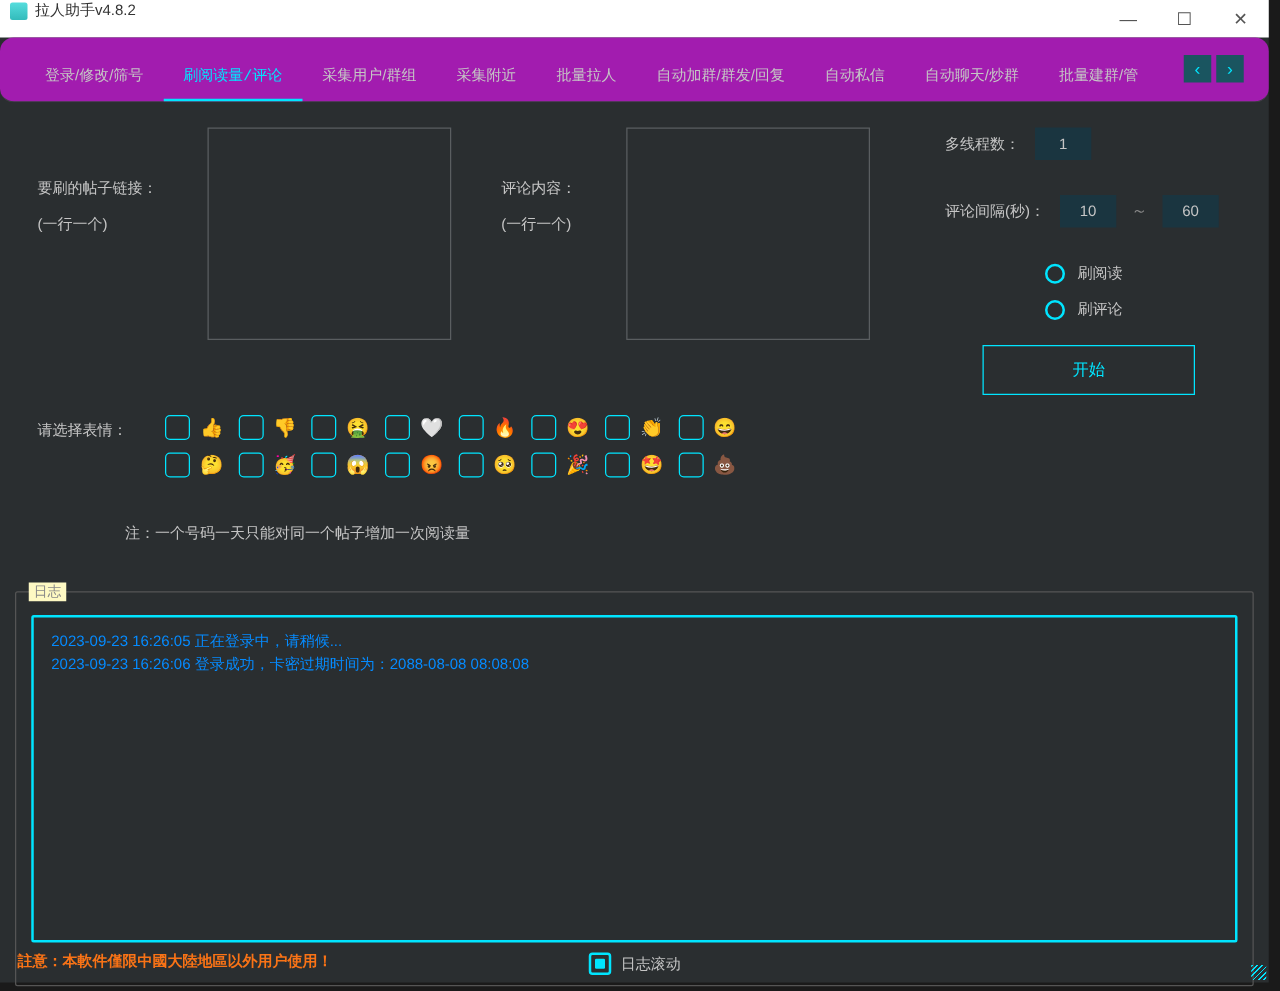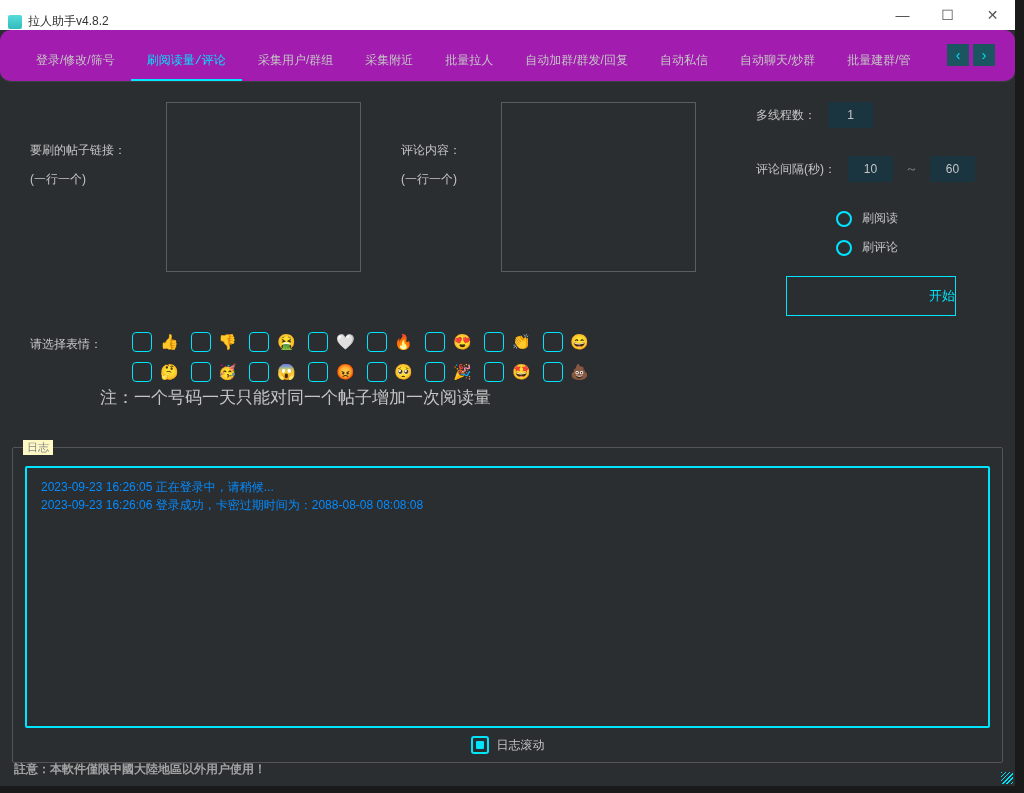--- a/index.html
+++ b/index.html
@@ -1,18 +1,18 @@
 <!DOCTYPE html>
 <html><head>
 <meta charset="utf-8">
 <style>
 * { margin: 0; padding: 0; box-sizing: border-box; font-family: "Microsoft YaHei", sans-serif; }
 body { background: #1a1a1a; width: 1024px; height: 793px; overflow: hidden; }
 .window { width: 1015px; height: 786px; background: #2a2e30; position: relative; }
-.titlebar { height: 30px; background: #ffffff; display: flex; align-items: flex-end; padding-left: 8px; justify-content: space-between; }
+.titlebar { height: 30px; background: #ffffff; display: flex; align-items: flex-start; padding-left: 8px; justify-content: space-between; }
 .title-left { display: flex; align-items: center; gap: 6px; }
 .title-icon { width: 14px; height: 14px; background: linear-gradient(#5dd, #3bb); border-radius: 2px; }
 .title-text { font-size: 12px; color: #333; }
 .title-controls { display: flex; }
 .title-btn { width: 45px; height: 30px; display: flex; align-items: center; justify-content: center; font-size: 14px; color: #555; cursor: pointer; }
 
 .tabs { display: flex; background: #a21caf; padding: 14px 20px 0 20px; gap: 0; border-bottom: 1px solid #3a3e40; position: relative; border-radius: 11px; }
 .tab { padding: 8px 16px 10px 16px; font-size: 12px; color: #c5c5c5; cursor: pointer; white-space: nowrap; }
 .tab.active { color: #00e5ff; border-bottom: 2px solid #00e5ff; font-family: Liberation Mono, monospace; }
 .tab-nav { display: flex; gap: 4px; position: absolute; right: 20px; top: 14px; }
@@ -26,41 +26,41 @@
 
 .right-panel { flex: 1; padding-left: 20px; }
 .param-row { display: flex; align-items: center; margin-bottom: 28px; gap: 12px; }
 .param-label { font-size: 12px; color: #c5c5c5; }
 .num-input { width: 45px; height: 26px; background: #1a3540; border: none; color: #c5c5c5; text-align: center; font-size: 12px; }
 .tilde { color: #888; font-size: 13px; }
 .radio-group { display: flex; flex-direction: column; gap: 12px; margin-left: 80px; margin-bottom: 20px; }
 .radio-item { display: flex; align-items: center; gap: 10px; }
 .radio { width: 16px; height: 16px; border: 2px solid #00e5ff; border-radius: 50%; cursor: pointer; }
 .radio-label { font-size: 12px; color: #c5c5c5; }
-.start-btn { width: 170px; height: 40px; border: 1px solid #00e5ff; background: transparent; color: #00e5ff; font-size: 13px; cursor: pointer; margin-left: 30px; text-align: right; }
+.start-btn { width: 170px; height: 40px; border: 1px solid #00e5ff; background: transparent; color: #00e5ff; font-size: 13px; cursor: pointer; margin-left: 30px; }
 
 .emoji-section { margin-top: 16px; display: flex; align-items: flex-start; gap: 30px; }
 .emoji-label { font-size: 12px; color: #c5c5c5; padding-top: 4px; }
 .emoji-grid { display: flex; flex-direction: column; gap: 10px; }
 .emoji-row { display: flex; gap: 12px; }
 .emoji-item { display: flex; align-items: center; gap: 8px; }
 .checkbox { width: 20px; height: 20px; border: 1px solid #00e5ff; border-radius: 4px; cursor: pointer; }
 .emoji { font-size: 15px; }
 
-.note { font-size: 17px; color: #c5c5c5; margin-top: 4px; margin-left: 70px; }
+.note { font-size: 12px; color: #c5c5c5; margin-top: 36px; margin-left: 70px; }
 
 .log-section { margin: 18px 12px 0 12px; border: 1px solid #555; border-radius: 2px; padding: 10px 12px 8px 12px; position: relative; }
 .log-label { font-size: 11px; color: #888; position: absolute; top: -8px; left: 10px; background: #fef9c3; padding: 0 4px; }
 .log-area { width: 100%; height: 262px; background: #2a2e30; border: 2px solid #00e5ff; border-radius: 2px; padding: 10px 14px; font-size: 12px; color: #058bff; line-height: 1.5; overflow-y: auto; margin-top: 8px; }
 .log-footer { display: flex; justify-content: center; align-items: center; gap: 8px; margin-top: 8px; }
 .log-scroll-cb { width: 18px; height: 18px; border: 2px solid #00e5ff; border-radius: 3px; display: flex; align-items: center; justify-content: center; cursor: pointer; }
 .log-scroll-cb.checked::after { content: ''; width: 8px; height: 8px; background: #00e5ff; border-radius: 1px; }
 .log-scroll-label { font-size: 12px; color: #c5c5c5; }
 
-.warning { position: absolute; bottom: 8px; left: 14px; font-size: 12px; color: #a3a3a3; font-weight: bold; }
+.warning { position: absolute; bottom: 8px; left: 14px; font-size: 12px; color: #f97316; font-weight: bold; }
 .resize-grip { position: absolute; bottom: 2px; right: 2px; width: 12px; height: 12px; background: repeating-linear-gradient(135deg, #00e5ff 0 1px, transparent 1px 3px); }
 </style>
 </head>
 <body>
 
 <div class="window">
   <div class="titlebar">
     <div class="title-left">
       <div class="title-icon"></div>
       <span class="title-text">拉人助手v4.8.2</span>

